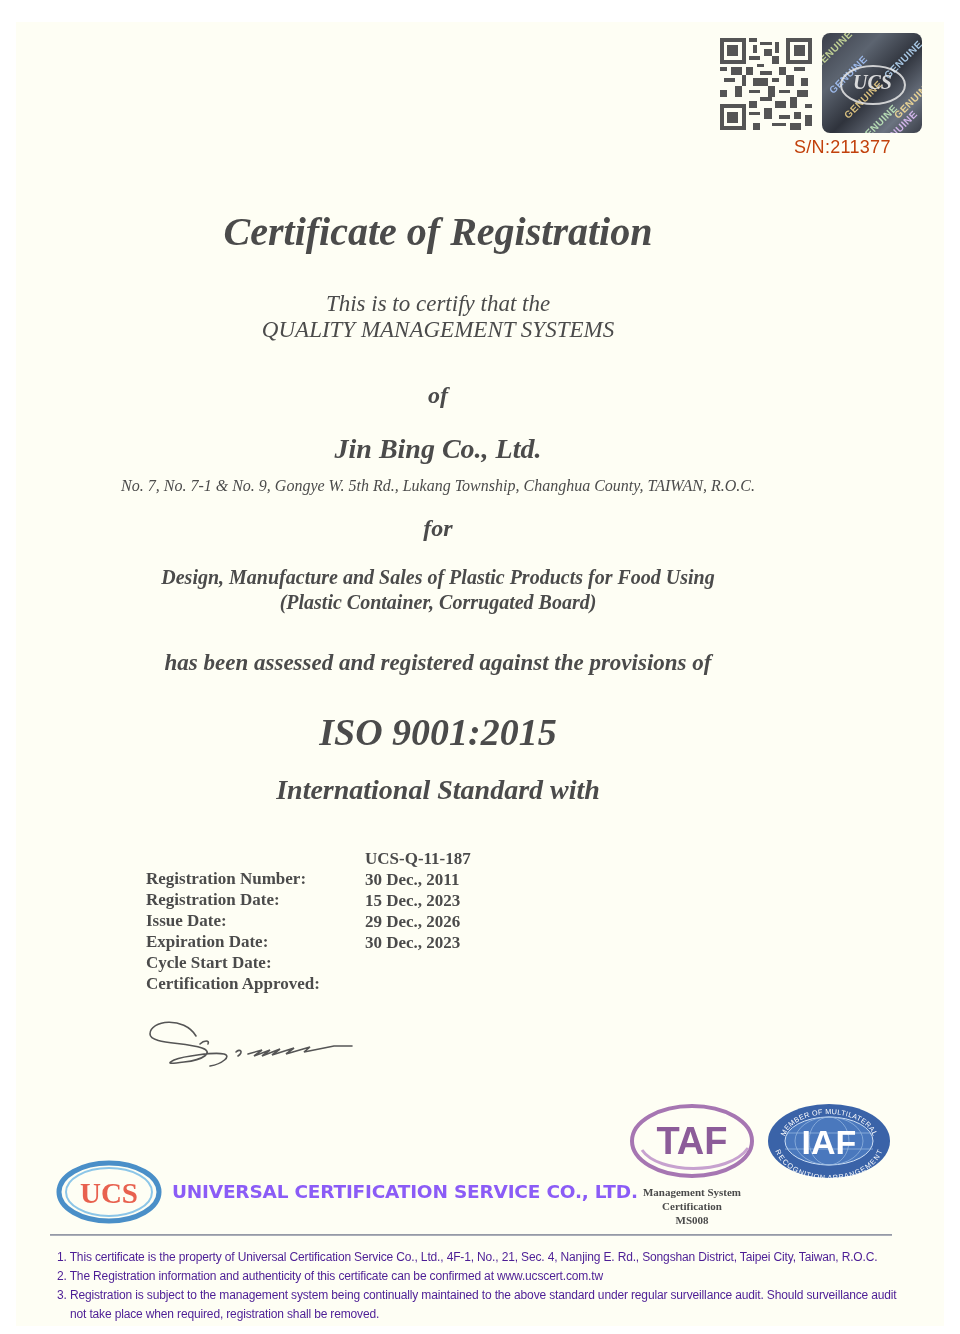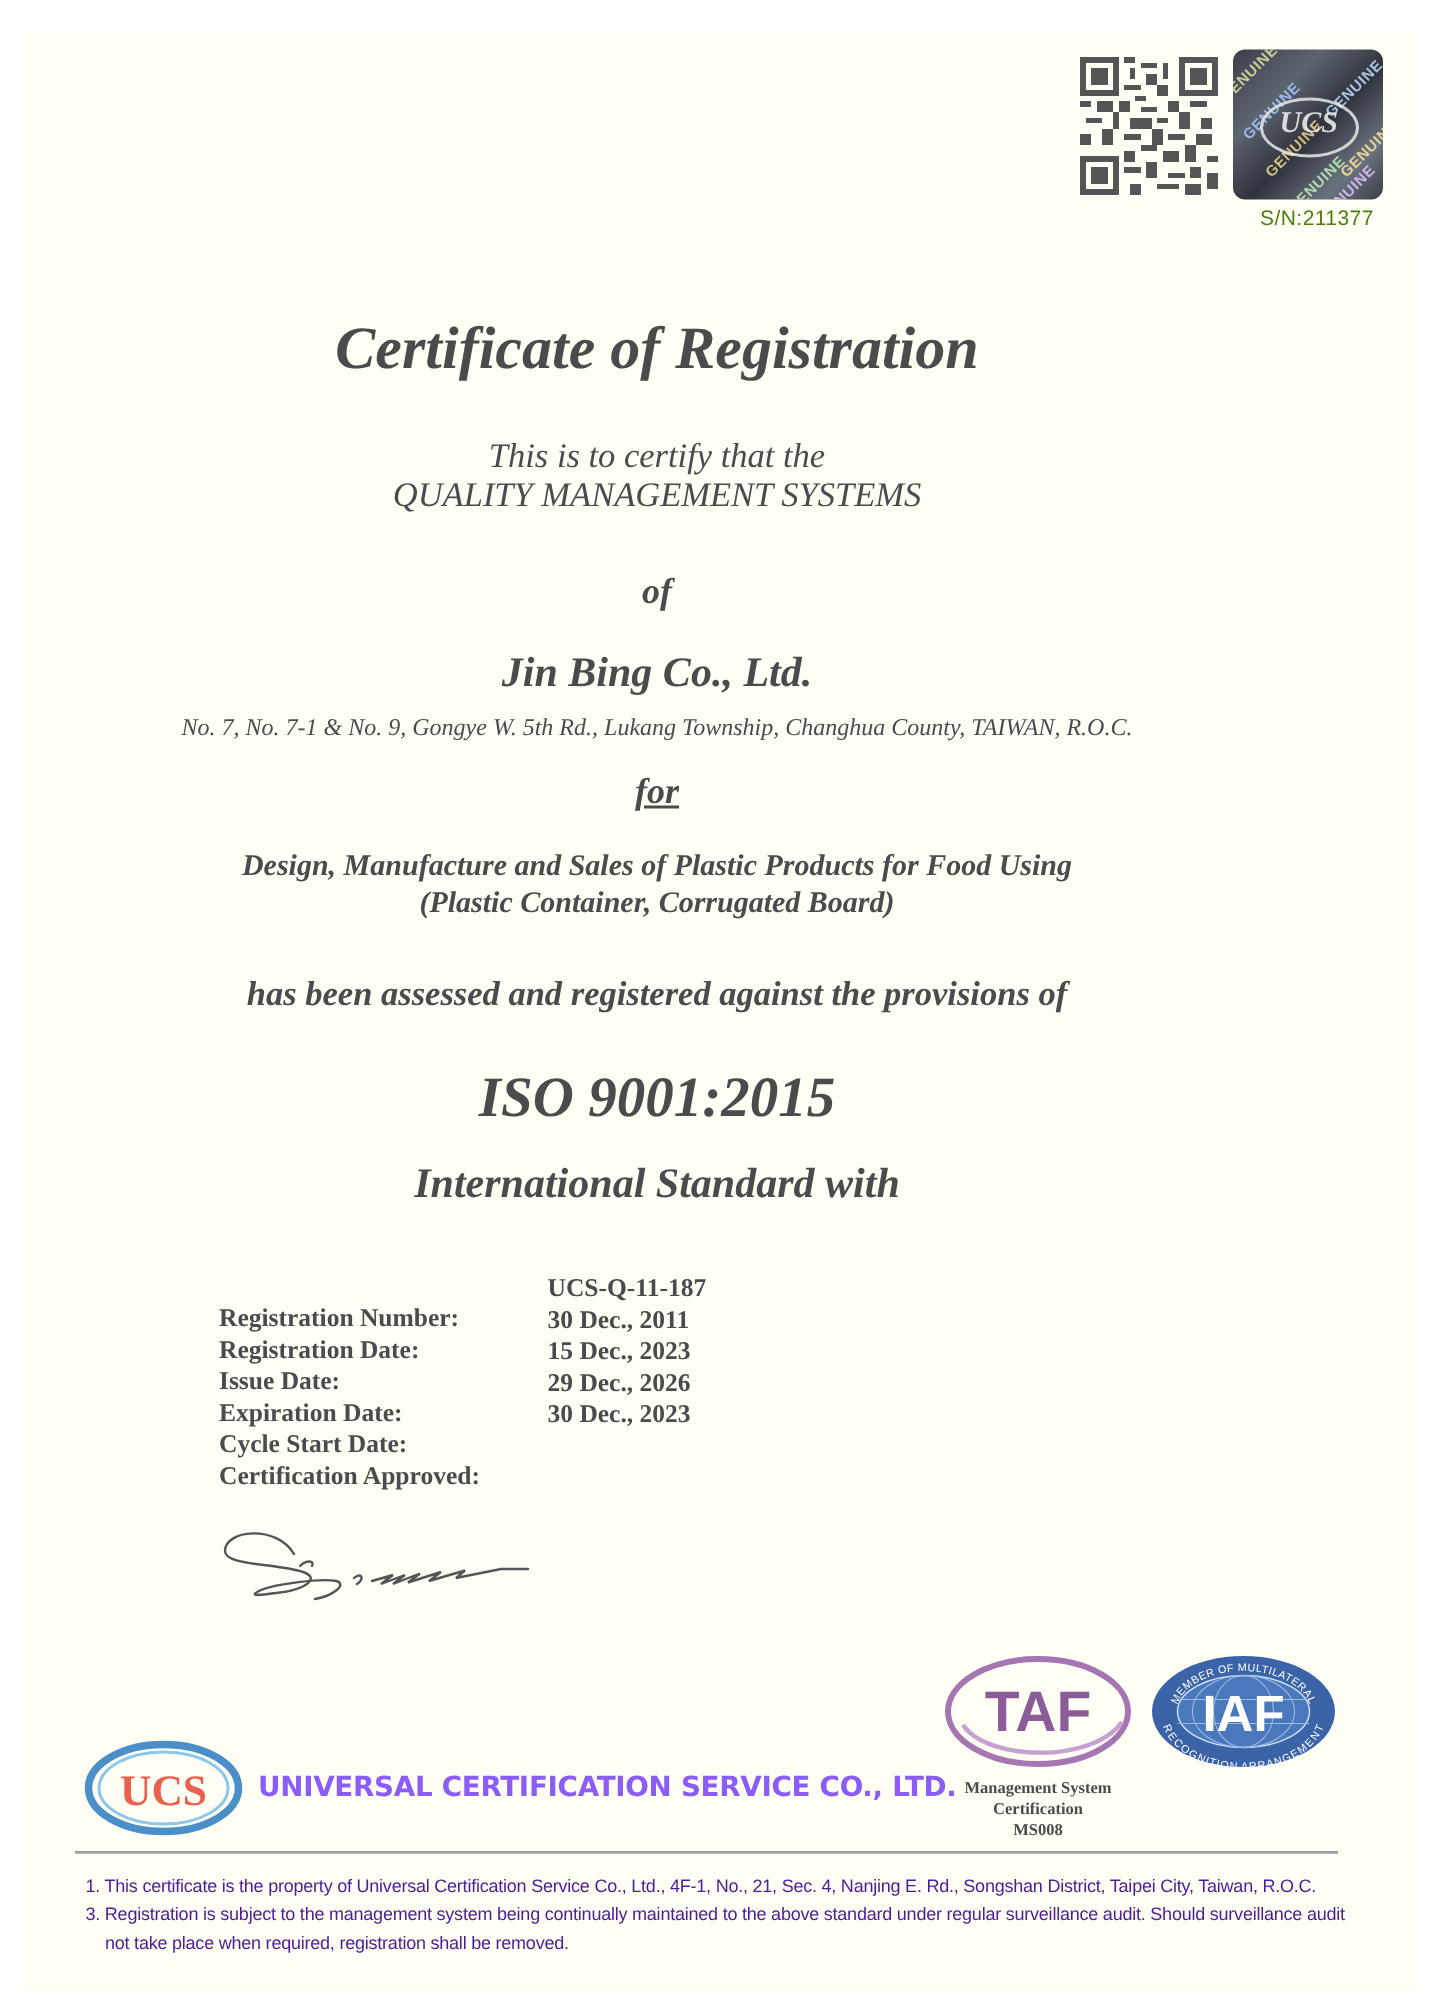--- a/index.html
+++ b/index.html
@@ -28,29 +28,29 @@
       transform-origin: left top; opacity: 0.85;
     }
     .holo .ring {
       position: absolute; left: 18px; top: 32px; width: 62px; height: 36px; border: 2px solid #e8e8e8;
       border-radius: 50%; opacity: 0.85;
     }
     .holo .ring-text {
       position: absolute; left: 31px; top: 38px; font: italic bold 20px "Liberation Serif", serif; color: #eaeaea;
       opacity: 0.9;
     }
-    .sn { left: 840px; top: 137px; font-size: 14px; color: #4d7c0f; letter-spacing: 0.3px; }
+    .sn { left: 794px; top: 137px; font-size: 18px; color: #c2410c; letter-spacing: 0.3px; }
 
     .title { top: 208px; font-size: 40px; }
     .certify1 { top: 291px; font-size: 23px; }
     .certify2 { top: 317px; font-size: 23px; }
     .of { top: 382px; font-size: 24px; }
     .company { top: 433px; font-size: 28px; }
     .address { top: 477px; font-size: 16px; }
-    .for { top: 515px; font-size: 24px; text-decoration: underline; }
+    .for { top: 515px; font-size: 24px; }
     .scope1 { top: 566px; font-size: 20px; }
     .scope2 { top: 591px; font-size: 20px; }
     .assessed { top: 650px; font-size: 23px; }
     .standard { top: 710px; font-size: 38px; }
     .intl { top: 774px; font-size: 28px; }
 
     .details { left: 146px; top: 849px; }
     .details .row { height: 21px; position: relative; }
     .details .label { position: absolute; left: 0; font-size: 17px; white-space: nowrap; margin-top: 20px; }
     .details .value { position: absolute; left: 219px; font-size: 17px; white-space: nowrap; }
@@ -230,15 +230,16 @@
   </text>
   <text font-family="Liberation Sans, sans-serif" font-size="7.2" fill="#ffffff" letter-spacing="0.3" dy="6">
     <textPath href="#iafBot" startOffset="50%" text-anchor="middle">RECOGNITION ARRANGEMENT</textPath>
   </text>
 </svg>
 
 <div class="abs divider"></div>
 
 <div class="abs notes sans">
   <div class="note">1. This certificate is the property of Universal Certification Service Co., Ltd., 4F-1, No., 21, Sec. 4, Nanjing E. Rd., Songshan District, Taipei City, Taiwan, R.O.C.</div>
+  <div class="note">2. The Registration information and authenticity of this certificate can be confirmed at www.ucscert.com.tw</div>
   <div class="note">3. Registration is subject to the management system being continually maintained to the above standard under regular surveillance audit. Should surveillance audit</div>
   <div class="note indent">not take place when required, registration shall be removed.</div>
 </div>
 
 </body></html>

